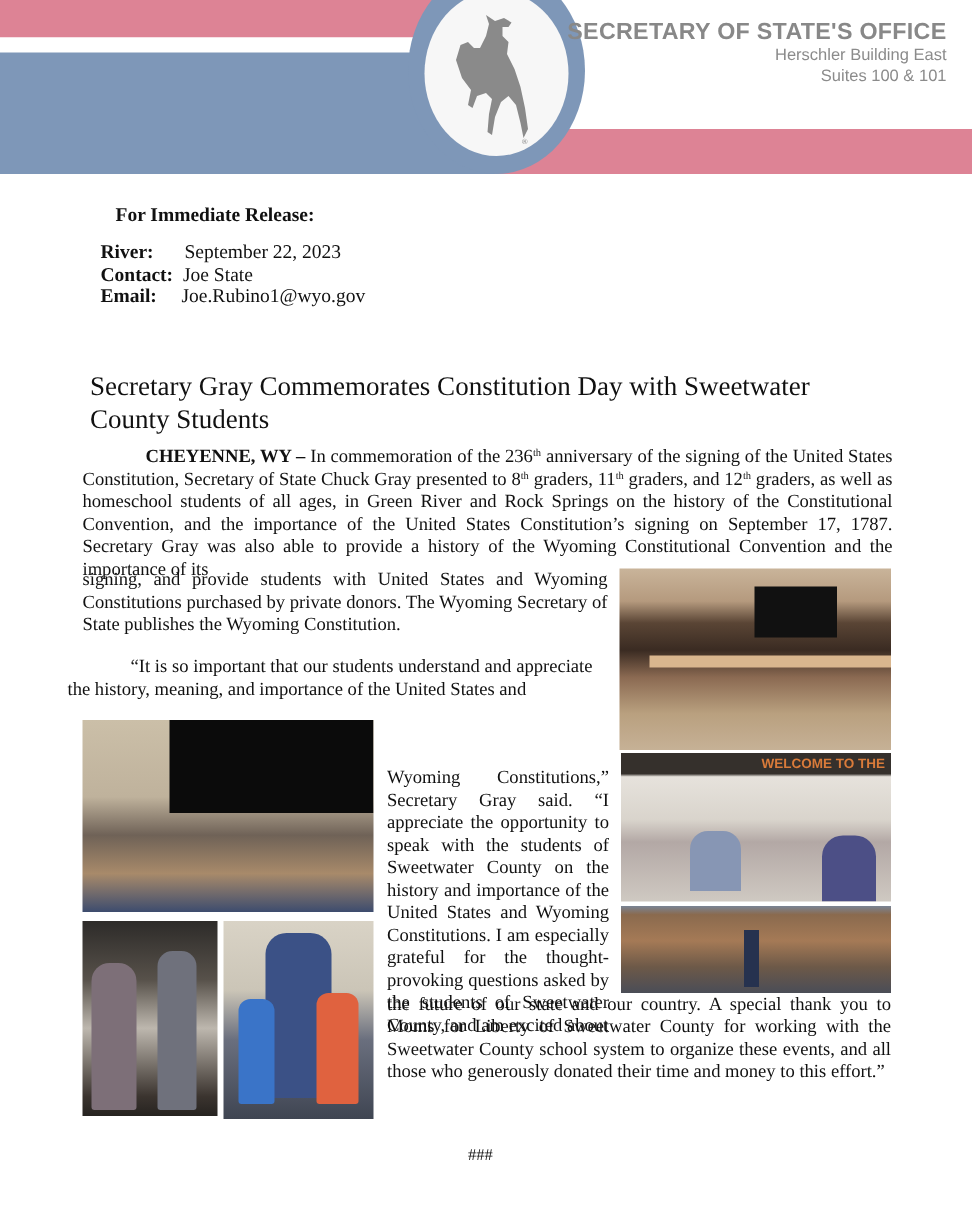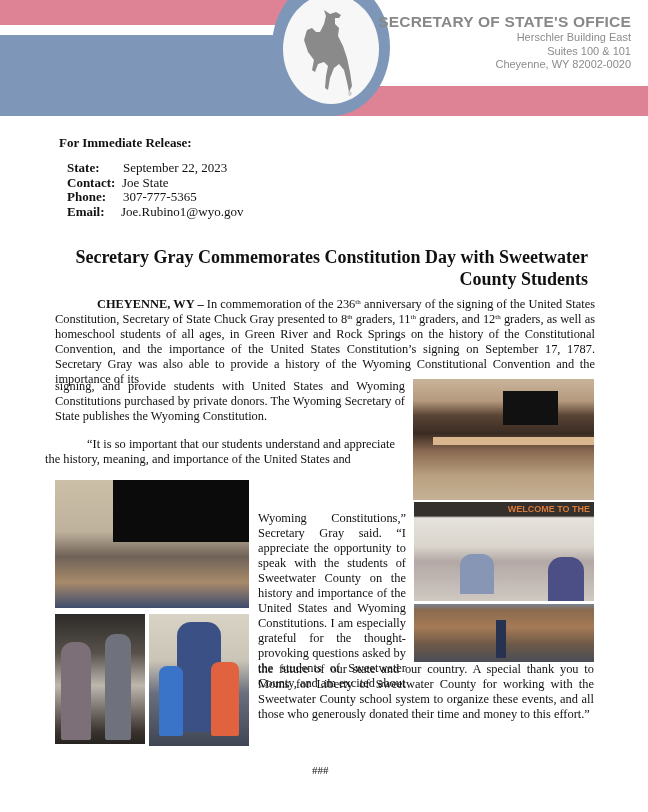--- a/index.html
+++ b/index.html
@@ -16,27 +16,27 @@
   .disc { position: absolute; left: 283px; top: -6px; width: 96px; height: 110px; border-radius: 50%; background: #f7f7f7; }
   .bronco { position: absolute; left: 300px; top: 10px; width: 60px; height: 88px; }
   .media-title { position: absolute; left: 28px; top: 47px; height: 50px; font-family: "Liberation Sans", "DejaVu Sans", sans-serif; font-size: 46px; line-height: 50px; color: #ffffff; letter-spacing: -1px; white-space: nowrap; }
   .media-title .thin { font-weight: 300; transform: scaleX(0.78); display: inline-block; transform-origin: left; -webkit-text-stroke: 0; opacity: 0.95; font-weight: normal; }
   .media-title .bold { font-weight: bold; display: inline-block; transform: scaleX(0.78); transform-origin: left; margin-left: -36px; }
   .office { position: absolute; right: 17px; top: 13px; text-align: right; font-family: "Liberation Sans", "DejaVu Sans", sans-serif; color: #8a8a8a; }
   .office-name { font-size: 15.5px; font-weight: bold; color: #888; letter-spacing: 0.2px; line-height: 18px; margin-left: 44px; }
   .office-line { font-size: 11px; line-height: 13.5px; color: #8b8b8b; text-align: right; }
 
   
-  .release-label { position: absolute; left: 59px; top: 135px; font-size: 13px; font-weight: bold; }
+  .release-label { position: absolute; left: 77px; top: 135px; font-size: 13px; font-weight: bold; }
   .contact { position: absolute; left: 67px; top: 161px; font-size: 13px; line-height: 14.6px; }
   .contact-row { display: flex; white-space: nowrap; }
   .contact-row .k { font-weight: bold; }
 
   
-  .headline { position: absolute; left: 60px; top: 246px; width: 528px; text-align: right; font-size: 18px; font-weight: bold; line-height: 22px; }
+  .headline { position: absolute; left: 60px; top: 246px; width: 528px; text-align: left; font-size: 18px; font-weight: normal; line-height: 22px; }
 
   
   .para { position: absolute; font-size: 12.4px; line-height: 15px; text-align: justify; }
   .p1 { left: 55px; top: 297px; width: 540px; }
   .p2 { left: 55px; top: 379px; width: 350px; }
   .p3 { left: 45px; top: 437px; width: 350px; }
   .p3b { left: 258px; top: 467px; width: 148px; margin-top: 44px; }
   .p3c { left: 258px; top: 662px; width: 336px; }
   .indent { display: inline-block; width: 42px; }
   .bold-inline { font-weight: bold; margin-top: 19px; }
@@ -76,37 +76,32 @@
   <div class="ring"></div>
   <div class="disc"></div>
   <svg class="bronco" viewBox="0 0 60 88">
     <path fill="#8a8a8a" d="M30 4 l6 -2 l5 3 l-2 3 l-4 0 l0 6 l4 4 l-1 8 l5 10 l4 12 l3 14 l2 14 l-3 6 l-2 -10 l-3 -12 l-5 -6 l-5 4 l-4 10 l-2 12 l-3 -2 l1 -12 l2 -10 l-4 -4 l-6 2 l-3 8 l-3 -2 l2 -10 l-6 -8 l-4 -12 l3 -10 l5 -2 l4 4 l4 0 l4 -8 l2 -8 l-2 -6 z"></path>
     <text x="48" y="86" font-size="5" fill="#8a8a8a" font-family="Liberation Sans, sans-serif">®</text>
   </svg>
   <div class="office">
     <div class="office-name">SECRETARY OF STATE'S OFFICE</div>
     <div class="office-line">Herschler Building East</div>
     <div class="office-line">Suites 100 &amp; 101</div>
-    <div class="office-line">Cheyenne, WY 82002-0020</div>
   </div>
 </div>
 
 <div class="release-label">For Immediate Release:</div>
 <div class="contact">
   <div class="contact-row">
-    <span class="k" style="width:56px">State:</span>
+    <span class="k" style="width:56px">River:</span>
     <span>September 22, 2023</span>
   </div>
   <div class="contact-row">
     <span class="k" style="width:55px">Contact:</span>
     <span>Joe State</span>
-  </div>
-  <div class="contact-row">
-    <span class="k" style="width:56px">Phone:</span>
-    <span>307-777-5365</span>
   </div>
   <div class="contact-row">
     <span class="k" style="width:54px">Email:</span>
     <span>Joe.Rubino1@wyo.gov</span>
   </div>
 </div>
 
 <div class="headline">Secretary Gray Commemorates Constitution Day with Sweetwater County Students</div>
 
 <div class="para p1"><span class="indent"></span><span class="bold-inline">CHEYENNE, WY –</span><span> In commemoration of the 236</span><sup>th</sup><span> anniversary of the signing of the United States Constitution, Secretary of State Chuck Gray presented to 8</span><sup>th</sup><span> graders, 11</span><sup>th</sup><span> graders, and 12</span><sup>th</sup><span> graders, as well as homeschool students of all ages, in Green River and Rock Springs on the history of the Constitutional Convention, and the importance of the United States Constitution’s signing on September 17, 1787. Secretary Gray was also able to provide a history of the Wyoming Constitutional Convention and the importance of its</span></div>

